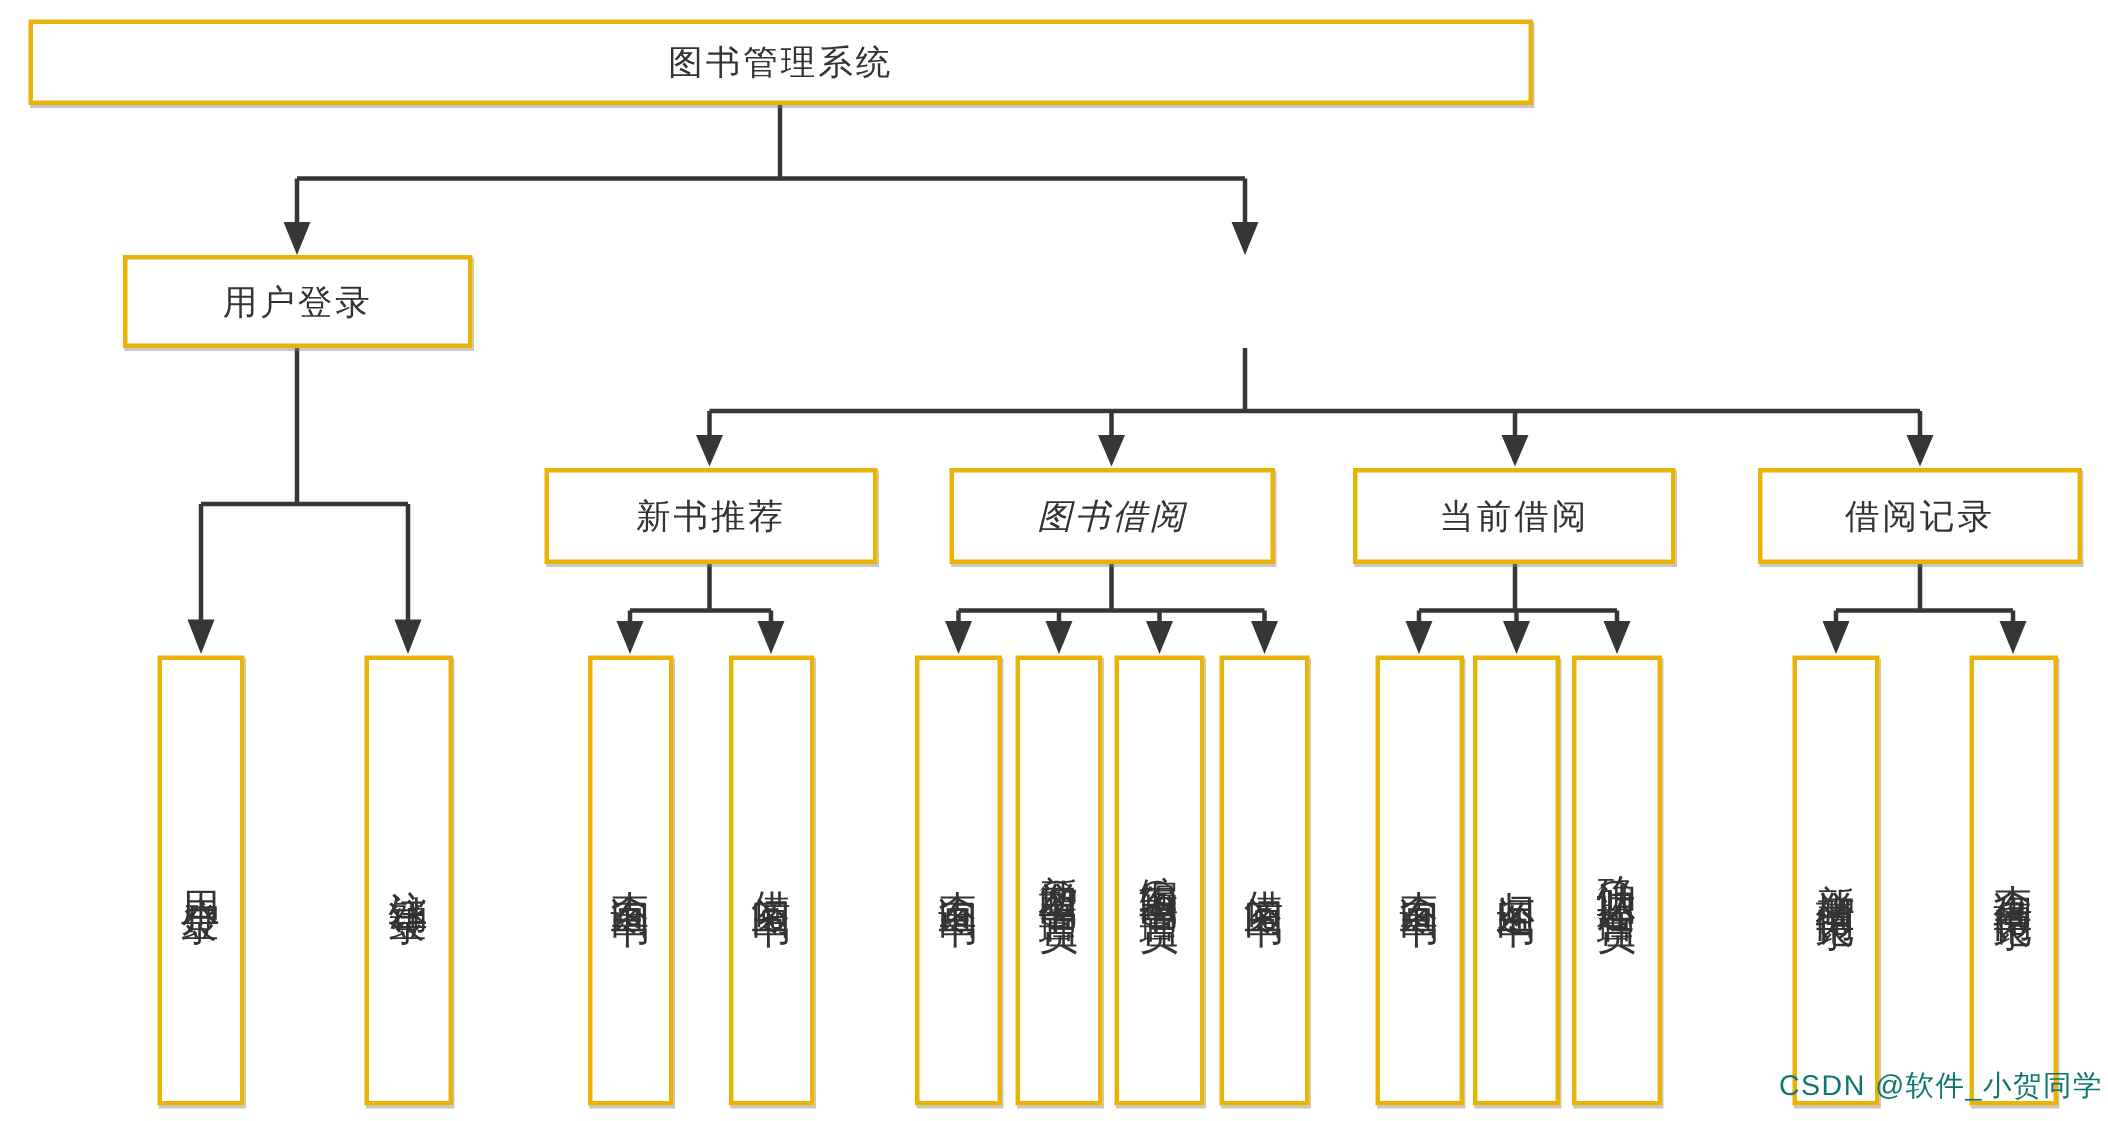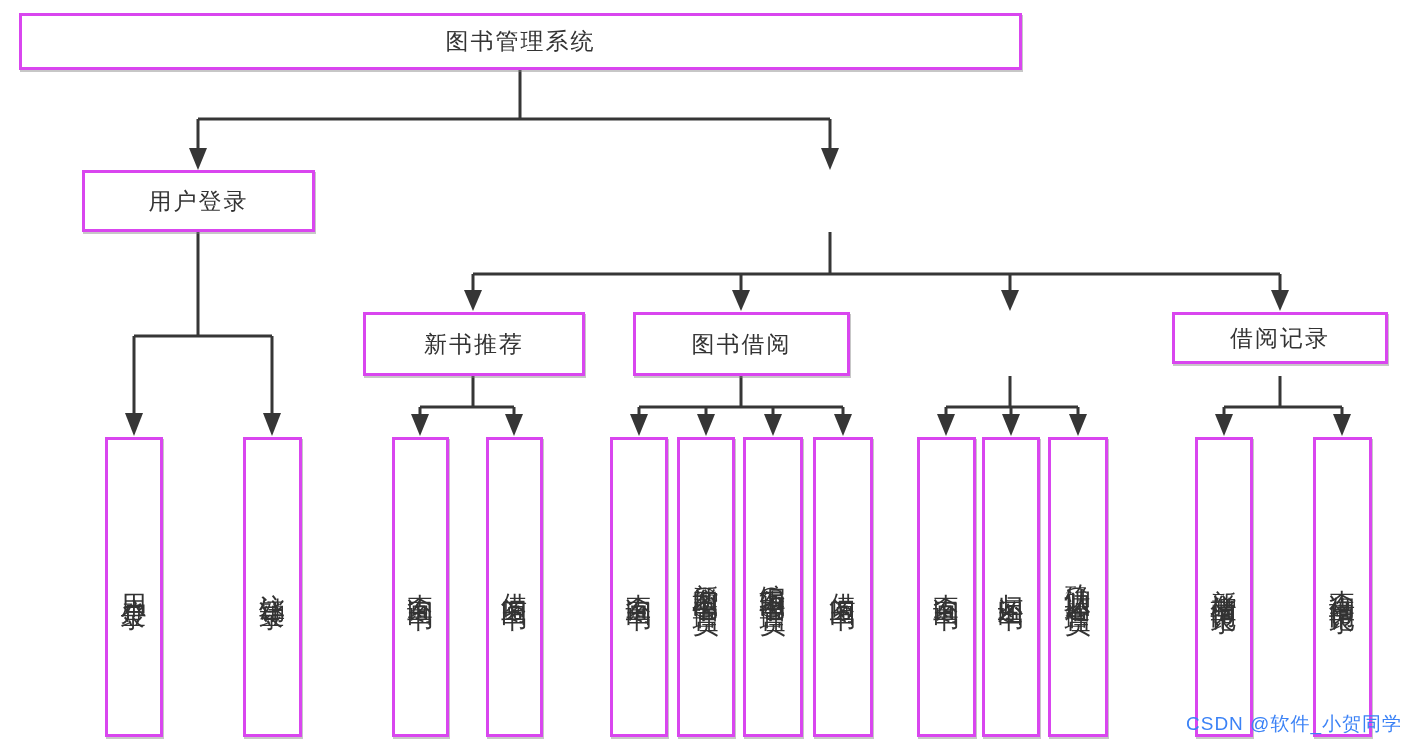--- a/index.html
+++ b/index.html
@@ -11,21 +11,21 @@
     color:#333333;
     overflow:hidden;
   }
   svg.connectors {
     position:absolute; left:0; top:0; width:1405px; height:747px;
   }
   .node {
     position:absolute;
     box-sizing:border-box;
     background:#ffffff;
-    border:3px solid #d946ef;
+    border:3px solid #eab308;
     box-shadow:1px 2px 0 rgba(130,130,130,0.45);
     display:flex;
     align-items:center;
     justify-content:center;
   }
   .hbox {
     font-size:23px;
     letter-spacing:2px;
     white-space:nowrap;
   }
@@ -38,21 +38,21 @@
     font-size:26px;
     letter-spacing:4px;
     line-height:1;
     white-space:nowrap;
   }
   .watermark {
     position:absolute;
     left:1186px; top:711px;
     font-size:19px;
     letter-spacing:1px;
-    color:#3b82f6;
+    color:#0f766e;
     white-space:nowrap;
     z-index:5;
   }
 </style>
 </head>
 <body>
 
 <div class="canvas">
 
   <svg class="connectors" viewBox="0 0 1405 747">
@@ -122,24 +122,27 @@
     <span>图书管理系统</span>
   </div>
 
   <div class="node hbox" style="left:82px; top:170px; width:233px; height:62px;">
     <span>用户登录</span>
   </div>
 
   <div class="node hbox" style="left:363px; top:312px; width:222px; height:64px;justify-content:center;">
     <span>新书推荐</span>
   </div>
-  <div class="node hbox" style="left:633px; top:312px; width:217px; height:64px;">
+  <div class="node hbox" style="left:633px; top:312px; width:217px; height:64px;font-style:italic;">
     <span>图书借阅</span>
   </div>
-  <div class="node hbox" style="left:1172px; top:312px; width:216px; height:52px;">
+  <div class="node hbox" style="left:902px; top:312px; width:215px; height:64px;">
+    <span>当前借阅</span>
+  </div>
+  <div class="node hbox" style="left:1172px; top:312px; width:216px; height:64px;">
     <span>借阅记录</span>
   </div>
 
   <div class="node vbox" style="left:105px; top:437px; width:58px; height:300px;">
     <span class="vtext">用户登录</span>
   </div>
   <div class="node vbox" style="left:243px; top:437px; width:59px; height:300px;">
     <span class="vtext">注销登录</span>
   </div>
 

